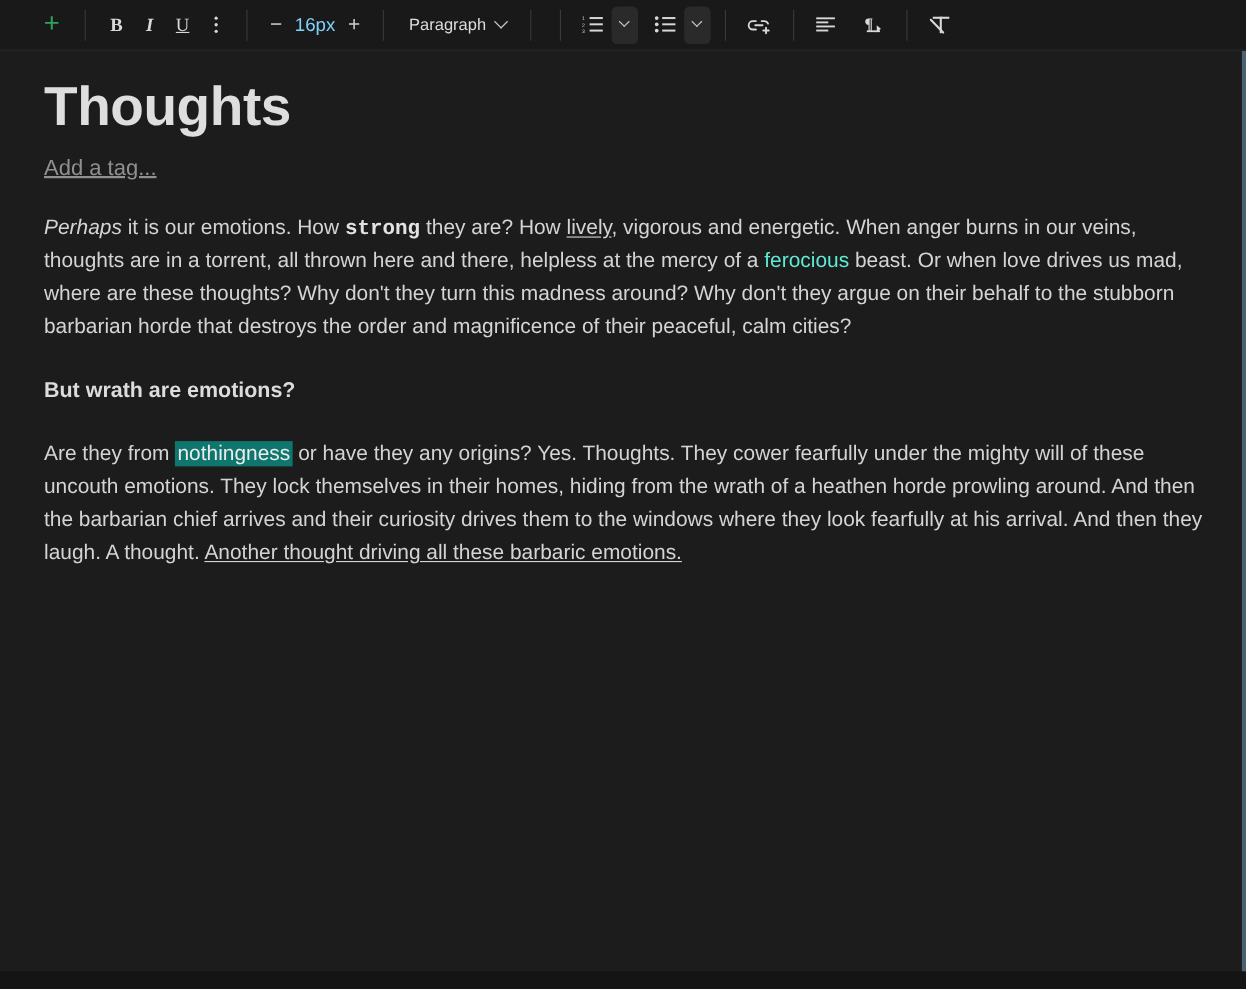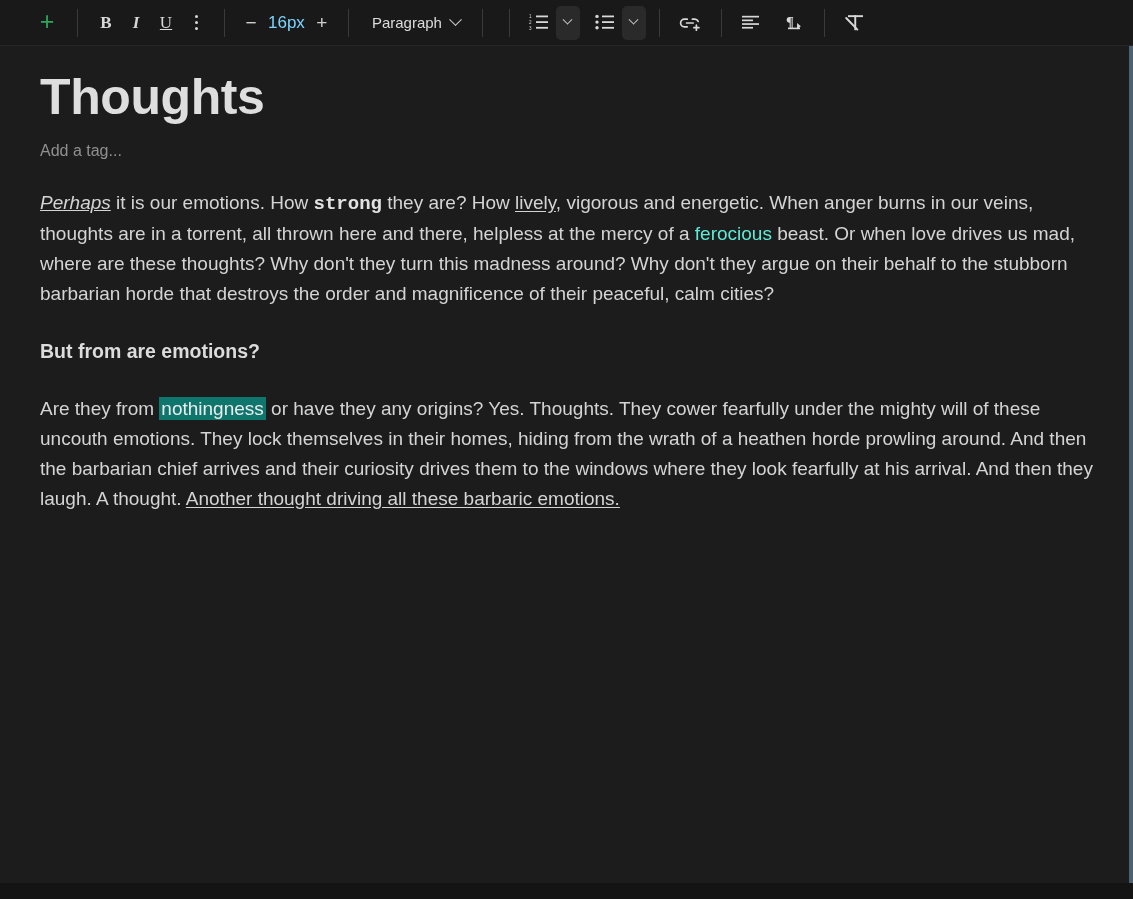--- a/index.html
+++ b/index.html
@@ -122,40 +122,41 @@
   .doc-title {
     font-size: 50px;
     line-height: 1.08;
     font-weight: bold;
     color: #dedede;
     letter-spacing: -0.4px;
     margin: 0 0 0 0;
     padding-top: 2px;
   }
   .doc-tag {
-    font-size: 16px;
+    font-size: 20px;
     color: #909090;
     margin-top: 18px;
     cursor: text;
+    text-decoration: underline;
   }
   .body-copy { margin-top: 28px; }
   .para {
     font-size: 19px;
     line-height: 30px;
     color: #d4d4d4;
     margin: 0 0 27px 0;
     max-width: 1055px;
   }
   .para.h3 {
     font-weight: bold;
     font-size: 19.5px;
     color: #dcdcdc;
     margin-bottom: 28px;
   }
-  .para em { font-style: italic; text-decoration: underline; }
+  .para em { font-style: italic; }
   .para strong { font-weight: bold; color: #e2e2e2; font-family: Liberation Mono, monospace; }
   .para u { text-underline-offset: 2px; }
   .lnk { color: #5eead4; text-decoration: none; }
   .hl { background: #0f766e; color: #ececec; padding: 1px 2px; }
 
   
   .bottom-strip {
     height: 16px;
     background: #141414;
     width: 100%;
@@ -306,21 +307,21 @@
   <div class="editor">
 
     <div class="doc-title">Thoughts</div>
 
     <div class="doc-tag">Add a tag...</div>
 
     <div class="body-copy">
 
       <p class="para"><em>Perhaps</em><span> it is our emotions. How </span><strong>strong</strong><span> they are? How </span><u>lively</u><span>, vigorous and energetic. When anger burns in our veins, thoughts are in a torrent, all thrown here and there, helpless at the mercy of a </span><a class="lnk" href="#">ferocious</a><span> beast. Or when love drives us mad, where are these thoughts? Why don't they turn this madness around? Why don't they argue on their behalf to the stubborn barbarian horde that destroys the order and magnificence of their peaceful, calm cities?</span></p>
 
-      <p class="para h3">But from are emotions?</p>
+      <p class="para h3">But wrath are emotions?</p>
 
       <p class="para"><span>Are they from </span><span class="hl">nothingness</span><span> or have they any origins? Yes. Thoughts. They cower fearfully under the mighty will of these uncouth emotions. They lock themselves in their homes, hiding from the wrath of a heathen horde prowling around. And then the barbarian chief arrives and their curiosity drives them to the windows where they look fearfully at his arrival. And then they laugh. A thought. </span><u>Another thought driving all these barbaric emotions.</u></p>
 
     </div>
   </div>
 
   <div class="right-edge"></div>
   <div class="bottom-strip"></div>
 
 </div>

